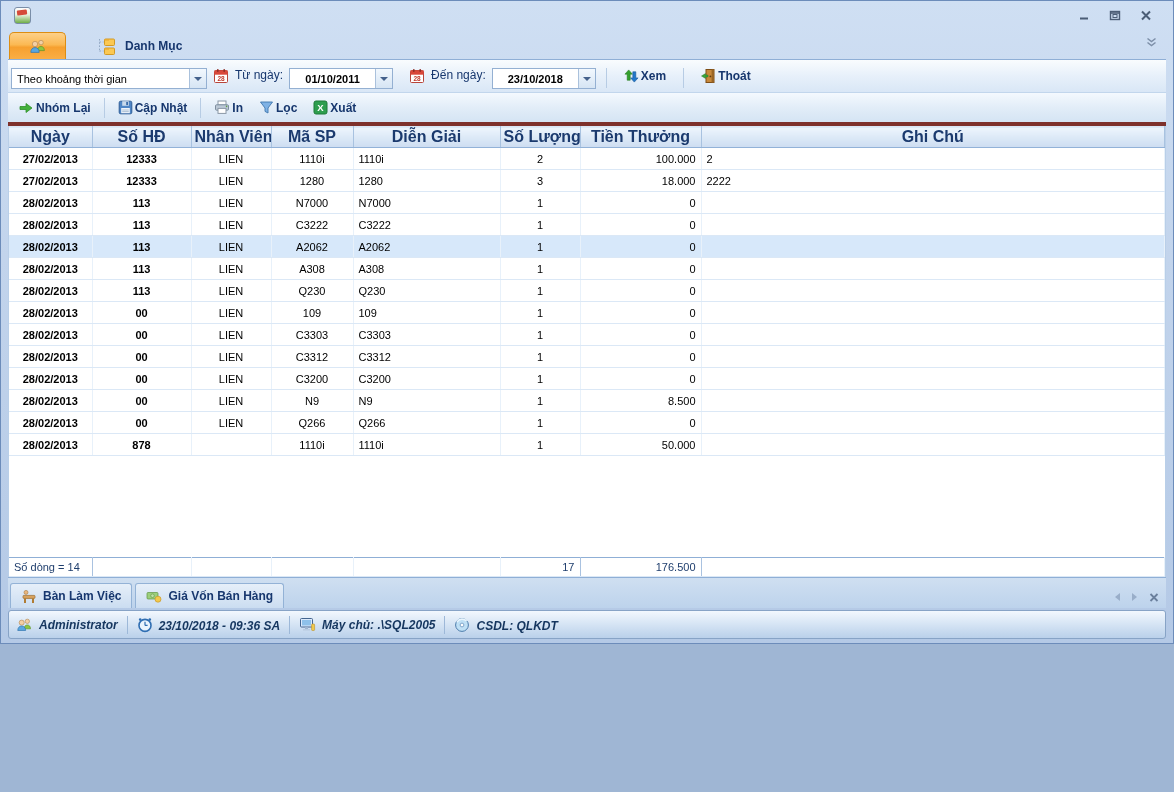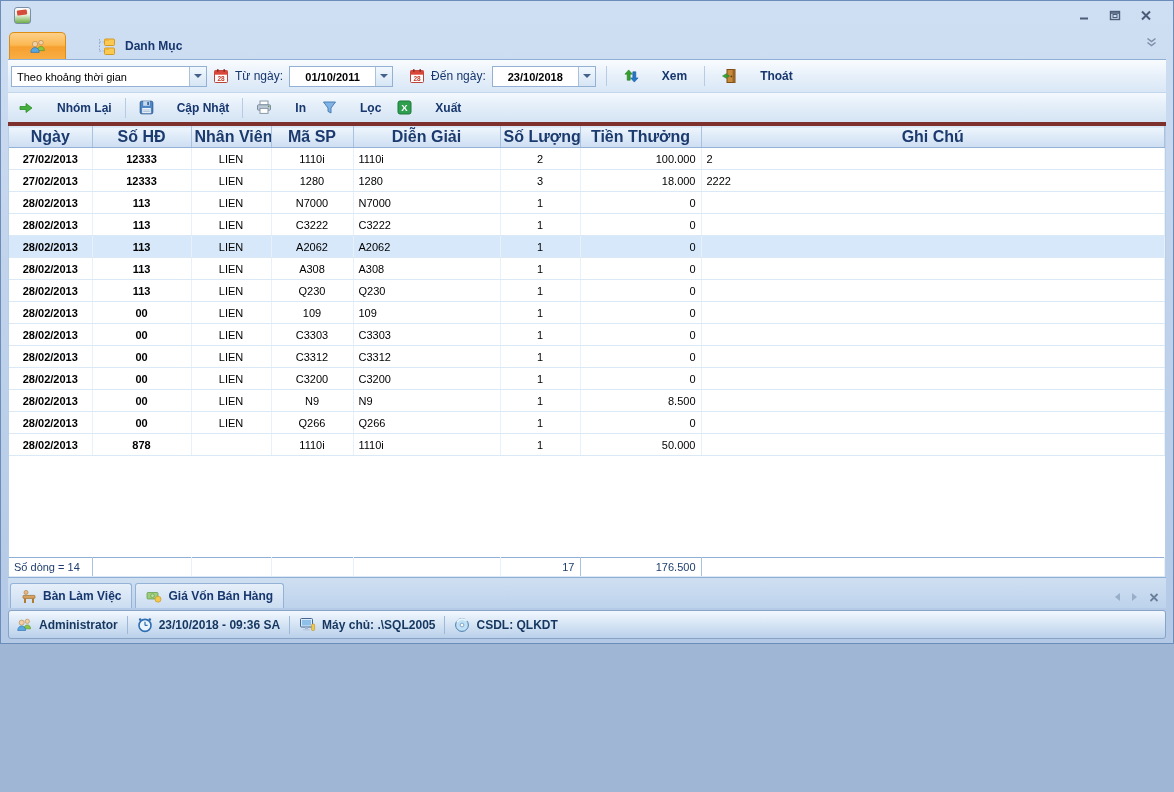--- a/index.html
+++ b/index.html
@@ -21,33 +21,33 @@
   
   .tabrow{height:31px;flex:0 0 auto;display:flex;align-items:flex-end;padding:0 1px;position:relative;
     border-bottom:1px solid #8fafd6;}
   .tab-orange{width:57px;height:27px;border:1px solid #dd8d12;border-bottom:none;border-radius:5px 5px 0 0;
     background:linear-gradient(180deg,#fdd089 0%,#fbb953 45%,#f6a02f 55%,#f9ae45 100%);
     display:flex;align-items:center;justify-content:center;}
   .tab-danhmuc{display:flex;align-items:center;gap:7px;height:26px;padding:0 16px;margin-left:14px;
     font-size:12px;font-weight:bold;color:#17376e;}
   .ribbon-chevron{position:absolute;right:8px;bottom:7px;}
   
-  .filterbar{height:33px;flex:0 0 auto;display:flex;align-items:center;gap:6px;padding:0 3px;
+  .filterbar{height:33px;flex:0 0 auto;display:flex;gap:6px;padding:8px 3px;
     background:linear-gradient(180deg,#f9fcfe 0%,#e7f0fa 50%,#d9e7f6 100%);
     border-bottom:1px solid #c2d6ec;}
   .combo{display:flex;width:196px;height:21px;border:1px solid #94b0d2;background:#fff;}
   .combo-text{flex:1;font-size:11px;padding:4px 5px 0 5px;color:#000;white-space:nowrap;overflow:hidden;}
   .drop-btn{width:17px;background:linear-gradient(180deg,#f2f8fe 0%,#d6e5f4 100%);border-left:1px solid #aac1dc;
     display:flex;align-items:center;justify-content:center;}
   .arr-dn{width:0;height:0;border-left:4px solid transparent;border-right:4px solid transparent;border-top:4px solid #44618c;}
   .field-label{font-size:12px;color:#17376e;white-space:nowrap;}
   .date-edit{display:flex;width:104px;height:21px;border:1px solid #94b0d2;background:#fff;}
   .date-text{flex:1;text-align:center;font-size:11px;padding-top:4px;color:#000;font-weight:bold;}
   .tool-sep{width:1px;height:20px;background:#b7cce4;margin:0 4px;flex:0 0 auto;}
-  .tool-btn{display:flex;align-items:center;gap:23px;padding:3px 7px;font-size:12px;font-weight:bold;color:#17376e;
+  .tool-btn{display:flex;align-items:center;gap:2px;padding:3px 7px;font-size:12px;font-weight:bold;color:#17376e;
     border-radius:2px;white-space:nowrap;}
   
   .toolbar2{height:29px;flex:0 0 auto;display:flex;align-items:center;gap:2px;padding:0 3px;
     background:linear-gradient(180deg,#f4f9fe 0%,#e2edf8 50%,#d5e4f4 100%);}
   
   .redline{height:4px;flex:0 0 auto;background:#7e312c;}
   
   .grid{flex:1 1 auto;background:#fff;display:flex;flex-direction:column;overflow:hidden;
     border-left:1px solid #b9cfe8;border-right:1px solid #b9cfe8;}
   table{border-collapse:collapse;table-layout:fixed;width:100%;}
@@ -76,21 +76,21 @@
   .btab.active{background:#fff;height:29px;color:#000;border-color:#8aa9ce;}
   .tabnav{position:absolute;right:7px;top:10px;display:flex;gap:12px;align-items:center;}
   .nav-arrow-l{width:0;height:0;border-top:4px solid transparent;border-bottom:4px solid transparent;border-right:5px solid #99aec9;}
   .nav-arrow-r{width:0;height:0;border-top:4px solid transparent;border-bottom:4px solid transparent;border-left:5px solid #99aec9;}
   
   .statusbar{height:29px;flex:0 0 auto;margin-top:2px;border:1px solid #87a3c6;border-radius:3px;
     background:linear-gradient(180deg,#f2f8fe 0%,#d8e6f5 45%,#bad0ea 100%);
     display:flex;align-items:center;padding:0 7px;gap:9px;
     font-size:12px;font-weight:bold;color:#15365f;}
   .status-sep{width:1px;height:18px;background:#9db8d8;}
-  .status-item{display:flex;align-items:center;gap:6px;white-space:nowrap;}
+  .status-item{display:flex;align-items:flex-end;gap:6px;white-space:nowrap;font-style:italic;}
   .icon{display:inline-flex;flex:0 0 auto;}
 </style>
 </head>
 <body>
 
 <div class="window">
 
   <div class="titlebar">
     <span class="app-icon icon"></span>
     <div class="win-controls">

